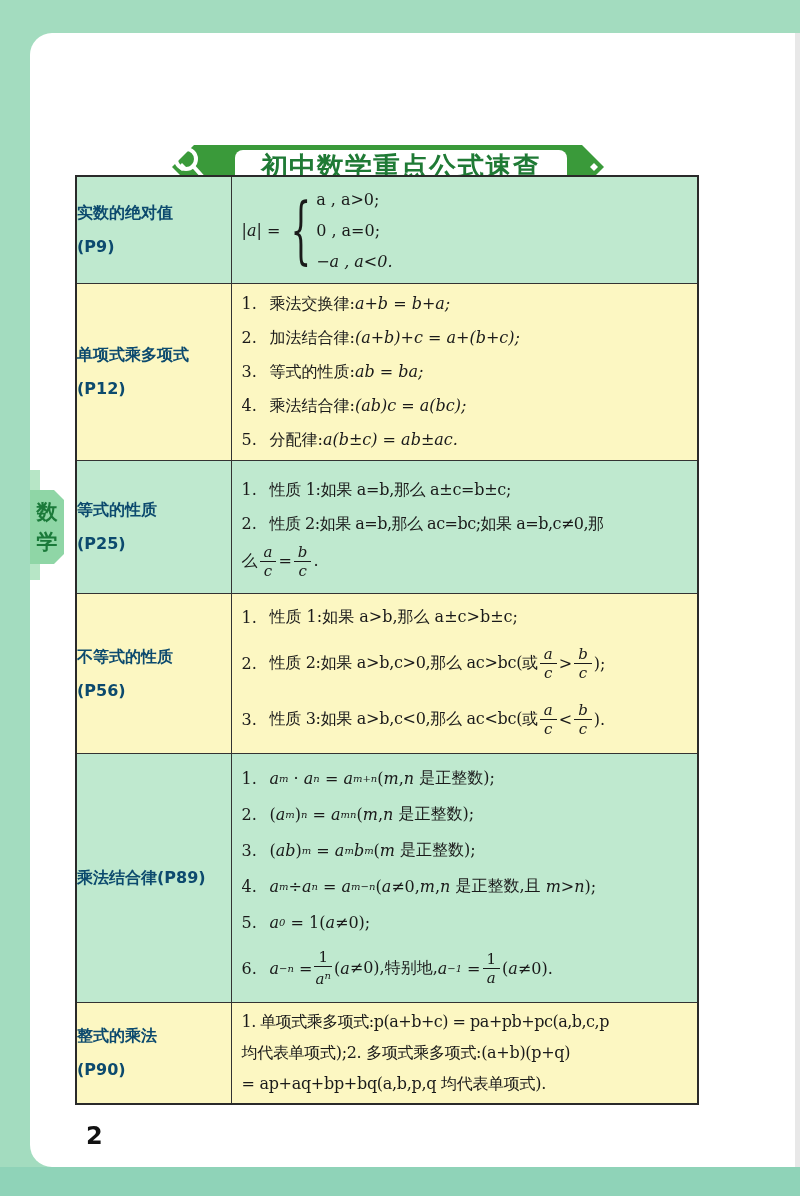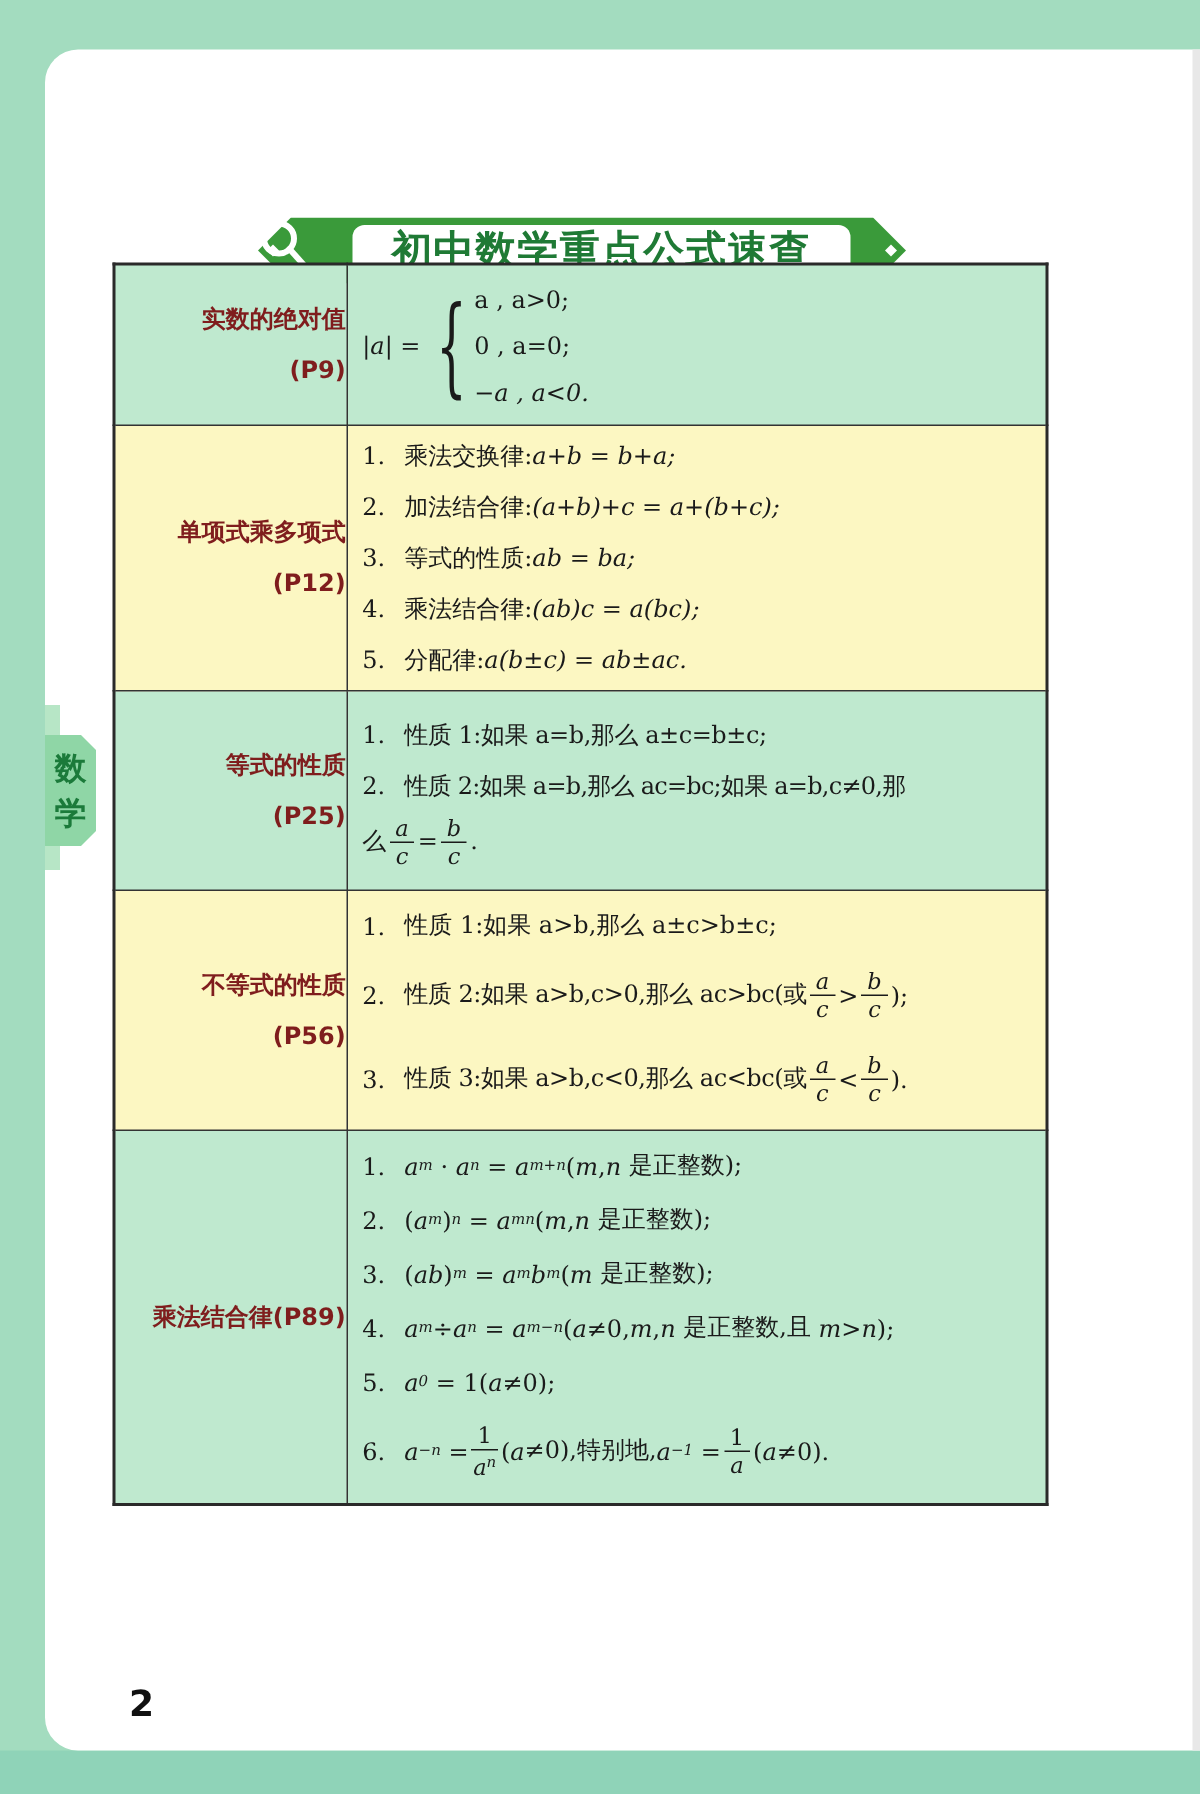--- a/index.html
+++ b/index.html
@@ -15,21 +15,21 @@
     .title-box { position: absolute; left: 63px; top: 5px; width: 332px; height: 34px; background: #fff; border-radius: 8px; display: flex; align-items: center; justify-content: center; }
     .title-text { font-family: "DejaVu Serif", serif; font-weight: bold; font-size: 27px; color: #1f7a35; letter-spacing: 1px; }
     .search-icon { position: absolute; left: 20px; top: 6px; }
 
     .side-tab { position: absolute; left: 30px; top: 490px; width: 34px; height: 74px; background: #8fd6a6; clip-path: polygon(0 0, 24px 0, 34px 10px, 34px 64px, 24px 74px, 0 74px); display: flex; flex-direction: column; align-items: center; justify-content: center; }
     .side-tab span { font-family: "DejaVu Serif", serif; font-weight: bold; font-size: 21px; color: #1b7a3a; line-height: 30px; }
     .side-strip { position: absolute; left: 30px; top: 470px; width: 10px; height: 110px; background: #b7e6c6; }
 
     table.formula { position: absolute; left: 75px; top: 175px; width: 624px; border-collapse: collapse; border: 2px solid #2a2a2a; }
     table.formula td { border: 1.5px solid #333; vertical-align: middle; }
-    td.name { width: 155px; text-align: right; font-family: "DejaVu Sans", sans-serif; font-weight: bold; font-size: 16px; color: #7f1d1d; line-height: 34px; }
+    td.name { width: 155px; text-align: left; font-family: "DejaVu Sans", sans-serif; font-weight: bold; font-size: 16px; color: #0c4a6e; line-height: 34px; }
     td.content { padding: 3px 8px 3px 10px; font-family: "DejaVu Serif", serif; font-size: 16px; color: #1a1a1a; }
     tr.green td { background: #bfe9cf; }
     tr.yellow td { background: #fcf7c2; }
     .line { white-space: nowrap; display: flex; align-items: center; }
     .num { display: inline-block; width: 28px; }
     i { font-style: italic; }
     sup { font-size: 10px; font-style: italic; vertical-align: 7px; }
     .frac { display: inline-flex; flex-direction: column; align-items: center; vertical-align: middle; margin: 0 2px; font-style: italic; font-size: 15px; line-height: 18px; }
     .frac .top { border-bottom: 1.2px solid #1a1a1a; padding: 0 4px; }
     .cases { display: flex; align-items: center; height: 100px; }
@@ -185,16 +185,27 @@
       <div class="line" style="height:56px"><span class="num">6.</span><i>a</i><sup>−n</sup>&nbsp;=<span class="frac">
               <span class="top" style="font-style:normal">1</span>
               <span><i>a</i><sup style="vertical-align:5px">n</sup></span>
             </span>(<i>a</i>≠0),特别地,<i>a</i><sup>−1</sup>&nbsp;=<span class="frac">
               <span class="top" style="font-style:normal">1</span>
               <span>a</span>
             </span>(<i>a</i>≠0).</div>
     </td>
   </tr>
 
+  <tr class="yellow" style="height:101px">
+    <td class="name">
+      <div>整式的乘法</div>
+      <div>(P90)</div>
+    </td>
+    <td class="content" style="line-height:31px">
+      <div class="line" style="letter-spacing:-0.5px">1. 单项式乘多项式:p(a+b+c) = pa+pb+pc(a,b,c,p</div>
+      <div class="line" style="letter-spacing:-0.3px">均代表单项式);2. 多项式乘多项式:(a+b)(p+q)</div>
+      <div class="line" style="letter-spacing:-0.3px">= ap+aq+bp+bq(a,b,p,q 均代表单项式).</div>
+    </td>
+  </tr>
 </tbody>
   </table>
 
 <div class="page-number">2</div>
 
 </body></html>

